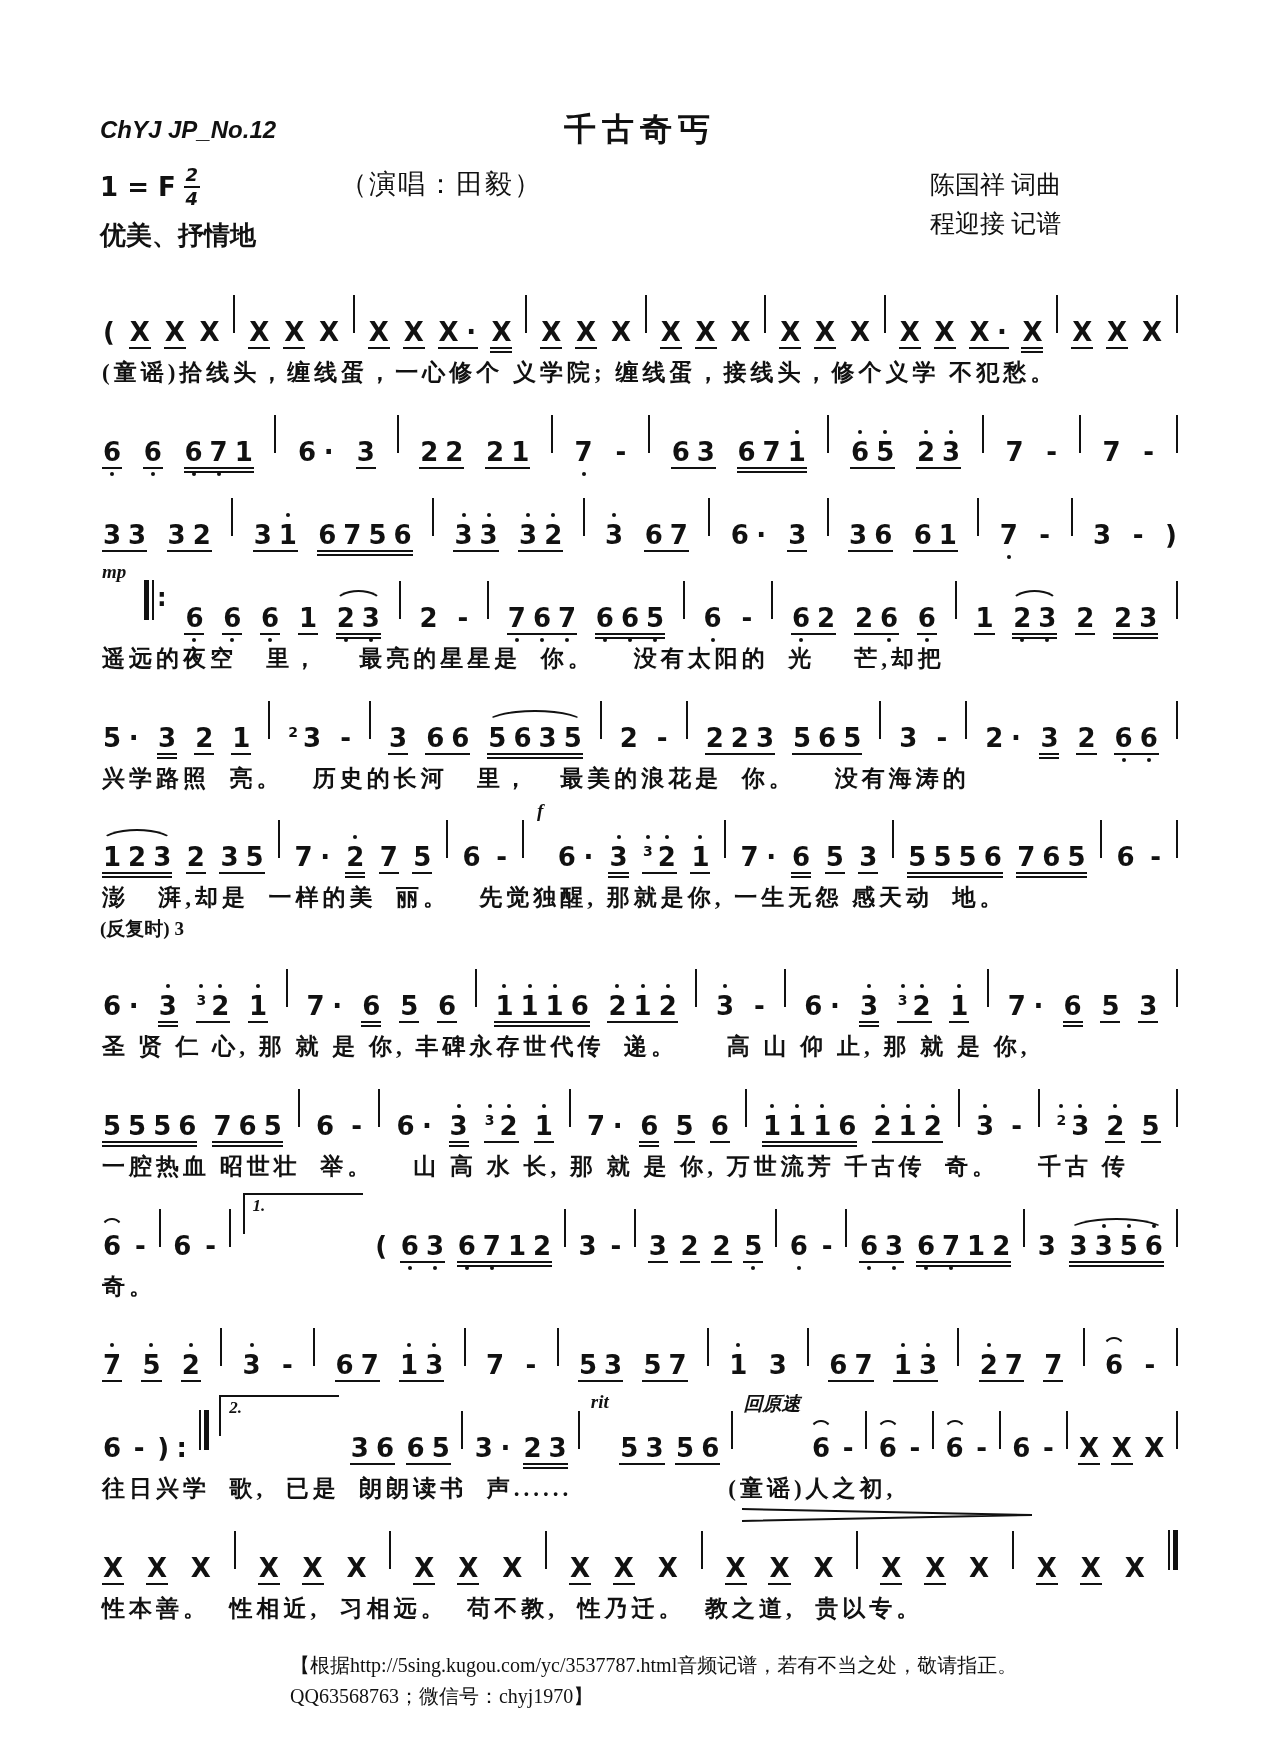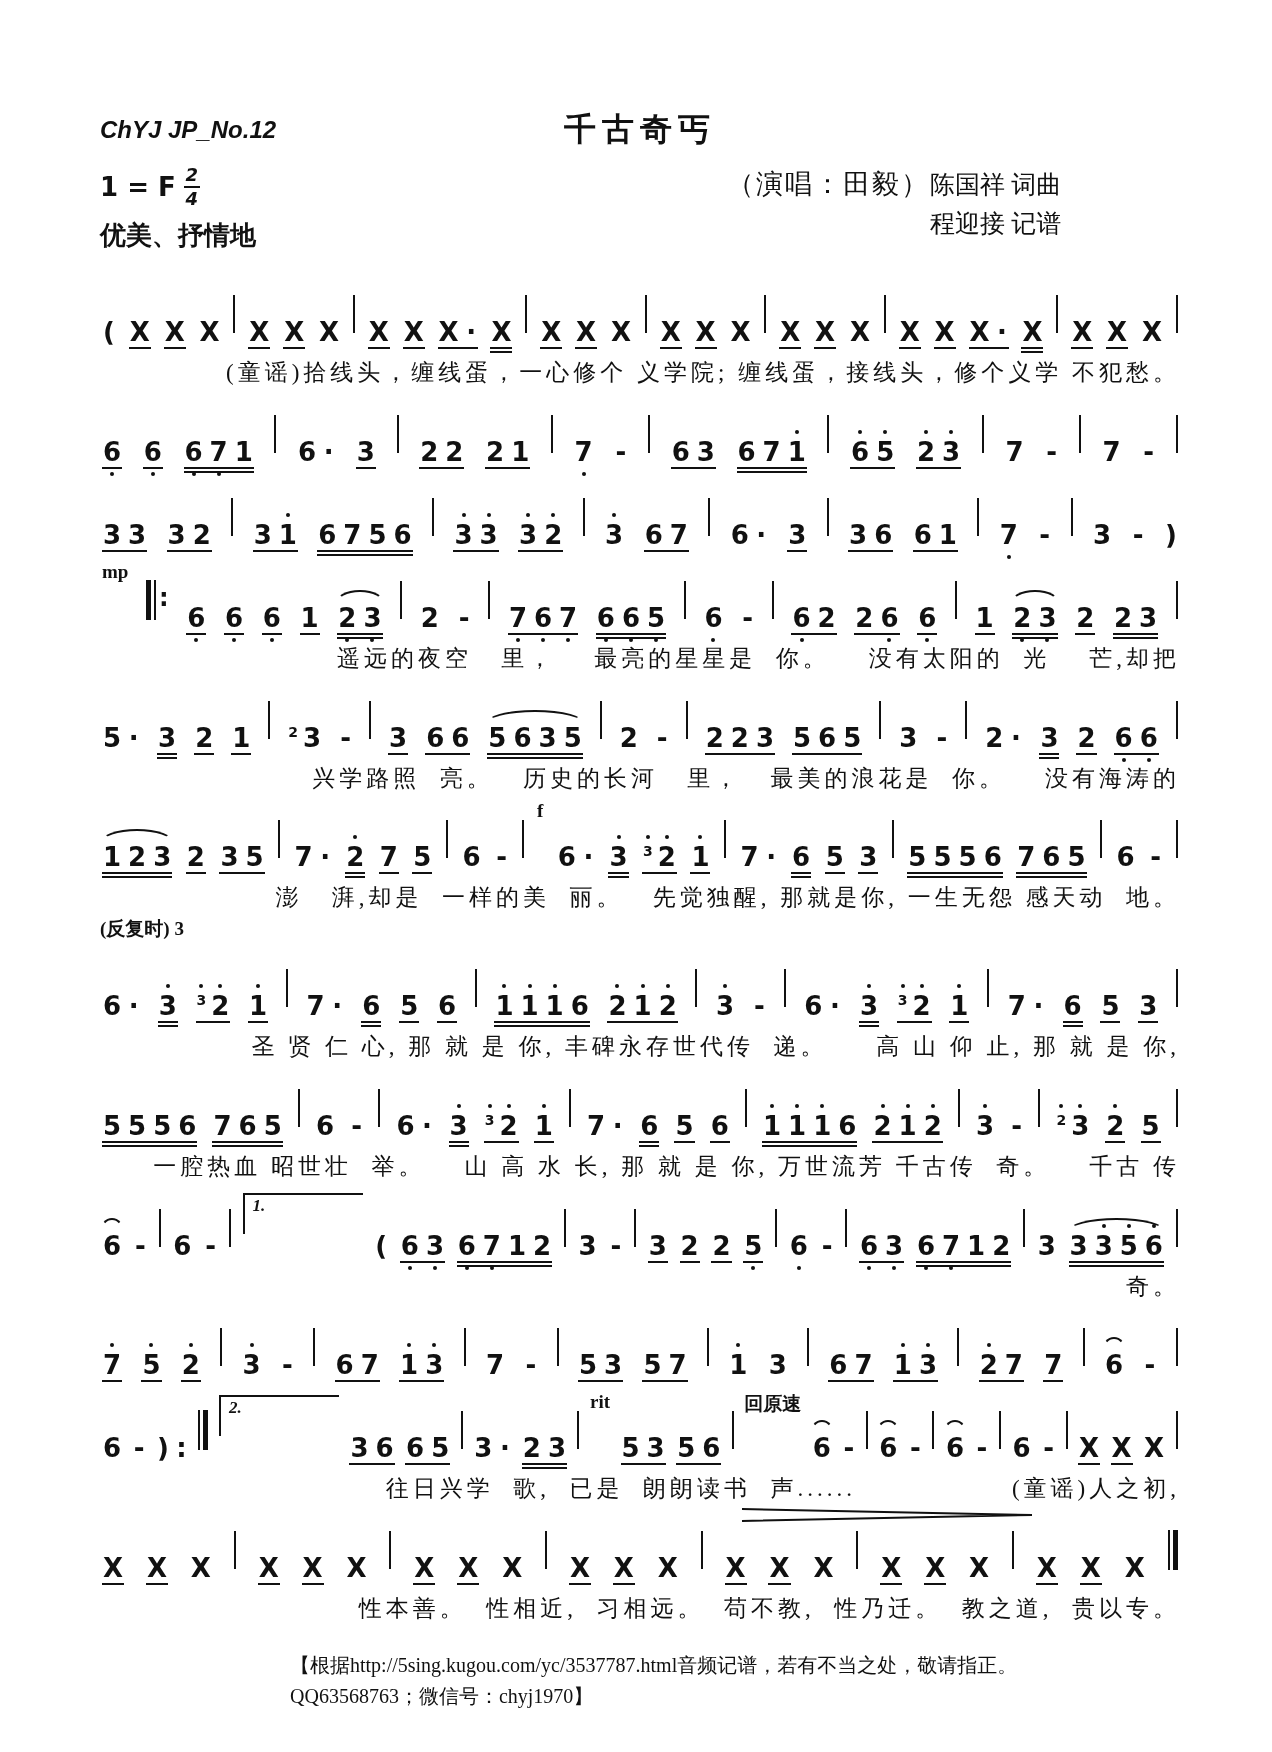--- a/index.html
+++ b/index.html
@@ -10,21 +10,21 @@
   }
   
   .h-top{display:grid;grid-template-columns:1fr auto 1fr;align-items:center;}
   .catalog{font-style:italic;font-size:24px;font-weight:bold;font-family:"Liberation Sans",sans-serif;}
   .title{font-size:32px;font-weight:bold;margin:0;letter-spacing:6px;text-align:center;}
   .h-mid{display:flex;justify-content:space-between;align-items:flex-start;margin-top:14px;}
   .h-left{width:240px;}
   .key{font-weight:bold;font-size:26px;font-family:"DejaVu Sans",sans-serif;display:inline-flex;align-items:center;gap:8px;}
   .frac{display:inline-flex;flex-direction:column;align-items:center;line-height:1;font-size:18px;font-weight:bold;}
   .fline{width:16px;height:2px;background:#111;margin:2px 0;}
-  .h-center{flex:1;text-align:right;font-size:27px;letter-spacing:2px;}
+  .h-center{flex:1;text-align:left;font-size:27px;letter-spacing:2px;}
   .h-right{width:250px;text-align:left;font-size:25px;line-height:1.55;}
   .mood{font-weight:bold;font-size:26px;margin-top:10px;}
   
   .score{margin-top:26px;}
   .sys{margin-bottom:11px;position:relative;}
   .sysrow{display:flex;align-items:flex-end;justify-content:space-between;height:72px;padding:0 2px;}
   .tok{position:relative;display:inline-flex;align-items:flex-end;
        font-family:"DejaVu Sans","Liberation Sans",sans-serif;
        font-weight:bold;font-size:26px;line-height:1;padding:0 1px 6px 1px;}
   .tok .ch{position:relative;display:inline-block;min-width:11px;text-align:center;}
@@ -38,27 +38,27 @@
   .ul.l2{bottom:-2px;}
   .arc{position:absolute;top:-15px;left:-2px;right:-2px;height:12px;
        border:2px solid transparent;border-top:2px solid #111;border-bottom:none;
        border-radius:50% 50% 0 0 / 100% 100% 0 0;}
   .bar{width:2px;height:38px;background:#111;align-self:center;margin-bottom:2px;}
   .rpt{display:inline-flex;align-items:center;gap:3px;align-self:center;margin-bottom:2px;height:40px;}
   .rpt i{display:block;height:40px;}
   .bthick{width:5px;background:#111;}
   .bthin{width:2px;background:#111;}
   .rdots{font-weight:bold;font-size:24px;font-family:"DejaVu Sans",sans-serif;transform:translateY(-2px);}
-  .mk{align-self:flex-start;font-weight:bold;font-size:19px;
+  .mk{align-self:flex-start;font-style:italic;font-weight:bold;font-size:19px;
       font-family:"Liberation Serif",serif;transform:translateY(-4px);white-space:nowrap;}
   .volta{align-self:flex-start;border-left:2px solid #111;border-top:2px solid #111;
          min-width:120px;padding:1px 0 18px 8px;font-style:italic;font-weight:bold;font-size:17px;
          font-family:"Liberation Serif",serif;box-sizing:border-box;}
-  .lyr{font-size:23px;font-weight:400;letter-spacing:4px;white-space:pre-wrap;
-       margin:8px 0 0 2px;line-height:1.25;text-align:right;}
+  .lyr{font-size:23px;font-weight:700;letter-spacing:4px;white-space:pre-wrap;
+       margin:8px 0 0 2px;line-height:1.25;}
   .nb{font-size:19px;font-weight:bold;margin-top:3px;}
   .hp{position:absolute;right:140px;top:-8px;}
   
   .footer{margin:26px 0 0 190px;font-size:20px;line-height:1.55;}
 </style>
 </head>
 <body>
 
 <div class="page">
 

